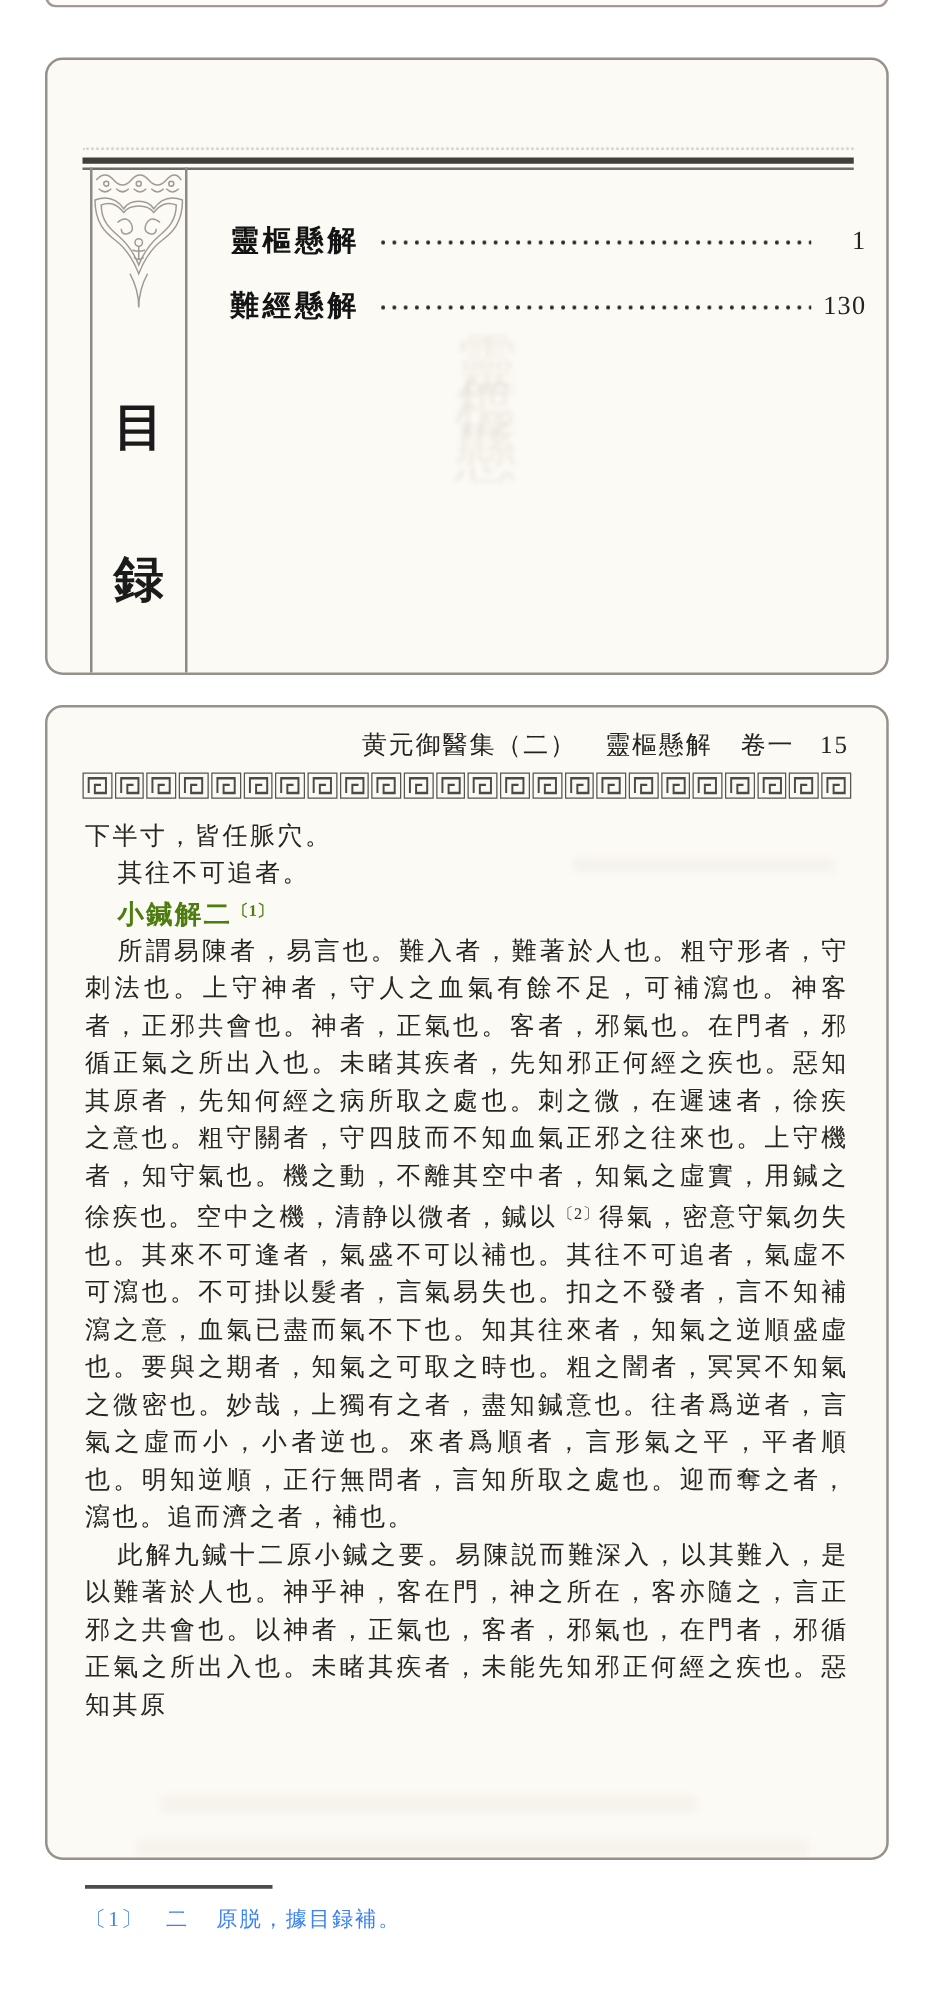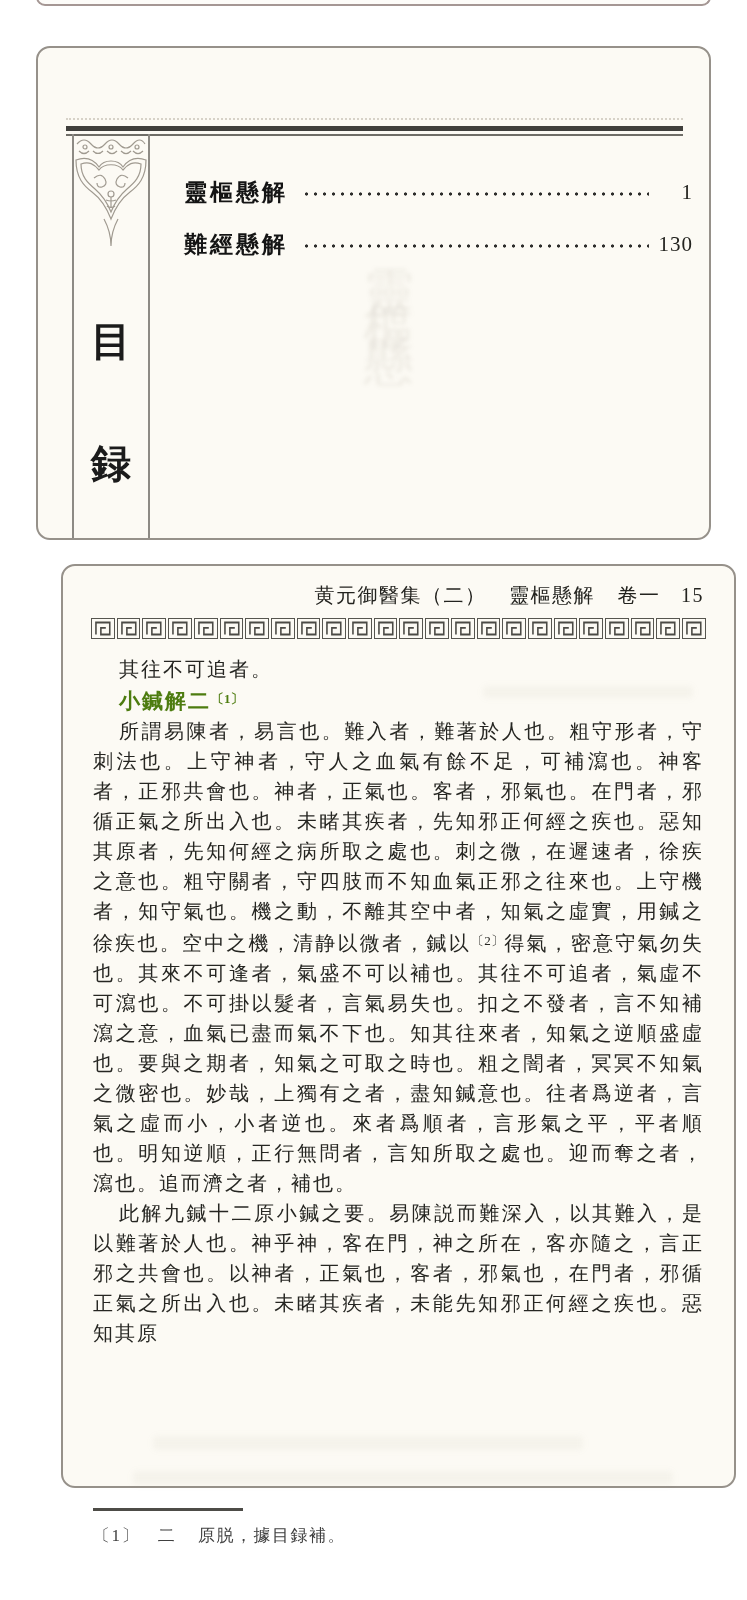--- a/index.html
+++ b/index.html
@@ -6,21 +6,21 @@
   .stage{position:relative;width:747px;height:1600px;background:#ffffff;overflow:hidden;
          font-family:"Liberation Serif","DejaVu Serif",serif;}
 
   
   .top-sliver{position:absolute;left:36px;top:-4px;width:675px;height:10px;background:#fdfcf9;
               border:2px solid #a59794;border-radius:0 0 9px 9px;box-sizing:border-box;}
 
   .card{position:absolute;left:36px;width:675px;background:#fcfaf4;border:2px solid #96918a;
         border-radius:14px;box-sizing:border-box;}
   .card-toc{top:46px;height:494px;}
-  .card-text{top:564px;height:924px;margin-left:25px;}
+  .card-text{top:564px;height:924px;}
 
   
   .scan-noise{position:absolute;left:28px;right:26px;top:70px;border-top:2px dotted rgba(130,118,100,.30);}
   .toc-rule{position:absolute;left:28px;right:26px;top:78px;height:3px;
             border-top:5px solid #403f3c;border-bottom:2px solid #6f6d67;}
   .toc-sidebar{position:absolute;left:34px;top:86px;bottom:0;width:78px;
                border-left:2px solid #8d8a84;border-right:2px solid #8d8a84;box-sizing:border-box;}
   .ornament{position:absolute;left:50%;top:2px;transform:translateX(-50%);}
   .sidebar-char{position:absolute;width:100%;text-align:center;font-size:40px;color:#1b1b1b;
                 font-weight:600;line-height:1;}
@@ -50,21 +50,21 @@
 
   .pt-body{position:absolute;top:88px;left:30px;right:30px;font-size:20px;line-height:30px;
            color:#262622;letter-spacing:2px;text-align:justify;}
   .para{text-indent:26px;}
   .para.noindent{text-indent:0;}
   .para.heading{font-family:Liberation Serif, serif;font-weight:700;
                 font-size:21px;letter-spacing:2px;color:#4d7c0f;}
   .note-ref{font-size:13px;vertical-align:5px;letter-spacing:0;}
 
   .pt-footnote-rule{position:absolute;top:942px;left:30px;width:150px;border-top:3px solid #4d4c47;}
-  .pt-footnote{position:absolute;top:958px;left:30px;font-size:17px;color:#404040;letter-spacing:1.5px;}
+  .pt-footnote{position:absolute;top:958px;left:30px;font-size:17px;color:#3b82f6;letter-spacing:1.5px;}
   .pt-footnote .fn-marker{margin-right:12px;}
   .pt-footnote .fn-num{margin-right:16px;}
 
   .smudge{position:absolute;background:rgba(140,128,108,.06);filter:blur(3px);border-radius:4px;}
 </style>
 </head>
 <body>
 
 <div class="stage">
 
@@ -237,20 +237,21 @@
           </svg>
         </div>
         <div class="meander-cell">
           <svg viewBox="0 0 22 16" preserveAspectRatio="none">
             <path d="M4 13 V3 H18 V13 H9 V7.5 H14" stroke="#4b4a45" stroke-width="1.6" fill="none"></path>
           </svg>
         </div>
       </div>
 
     <div class="pt-body" id="pt-body">
+        <div class="para noindent"><span>下半寸，皆任脈穴。</span></div>
         <div class="para "><span>其往不可追者。</span></div>
         <div class="para heading"><span>小鍼解二</span><span class="note-ref">〔1〕</span></div>
         <div class="para "><span>所謂易陳者，易言也。難入者，難著於人也。粗守形者，守刺法也。上守神者，守人之血氣有餘不足，可補瀉也。神客者，正邪共會也。神者，正氣也。客者，邪氣也。在門者，邪循正氣之所出入也。未睹其疾者，先知邪正何經之疾也。惡知其原者，先知何經之病所取之處也。刺之微，在遲速者，徐疾之意也。粗守關者，守四肢而不知血氣正邪之往來也。上守機者，知守氣也。機之動，不離其空中者，知氣之虛實，用鍼之徐疾也。空中之機，清静以微者，鍼以</span><span class="note-ref">〔2〕</span><span>得氣，密意守氣勿失也。其來不可逢者，氣盛不可以補也。其往不可追者，氣虛不可瀉也。不可掛以髮者，言氣易失也。扣之不發者，言不知補瀉之意，血氣已盡而氣不下也。知其往來者，知氣之逆順盛虛也。要與之期者，知氣之可取之時也。粗之闇者，冥冥不知氣之微密也。妙哉，上獨有之者，盡知鍼意也。往者爲逆者，言氣之虛而小，小者逆也。來者爲順者，言形氣之平，平者順也。明知逆順，正行無問者，言知所取之處也。迎而奪之者，瀉也。追而濟之者，補也。</span></div>
         <div class="para "><span>此解九鍼十二原小鍼之要。易陳説而難深入，以其難入，是以難著於人也。神乎神，客在門，神之所在，客亦隨之，言正邪之共會也。以神者，正氣也，客者，邪氣也，在門者，邪循正氣之所出入也。未睹其疾者，未能先知邪正何經之疾也。惡知其原</span></div>
       </div>
 
     <div class="smudge" style="top:870px;left:90px;width:430px;height:14px;"></div>
     <div class="smudge" style="top:905px;left:70px;width:540px;height:14px;"></div>
     <div class="smudge" style="top:120px;left:420px;width:210px;height:12px;"></div>
 

